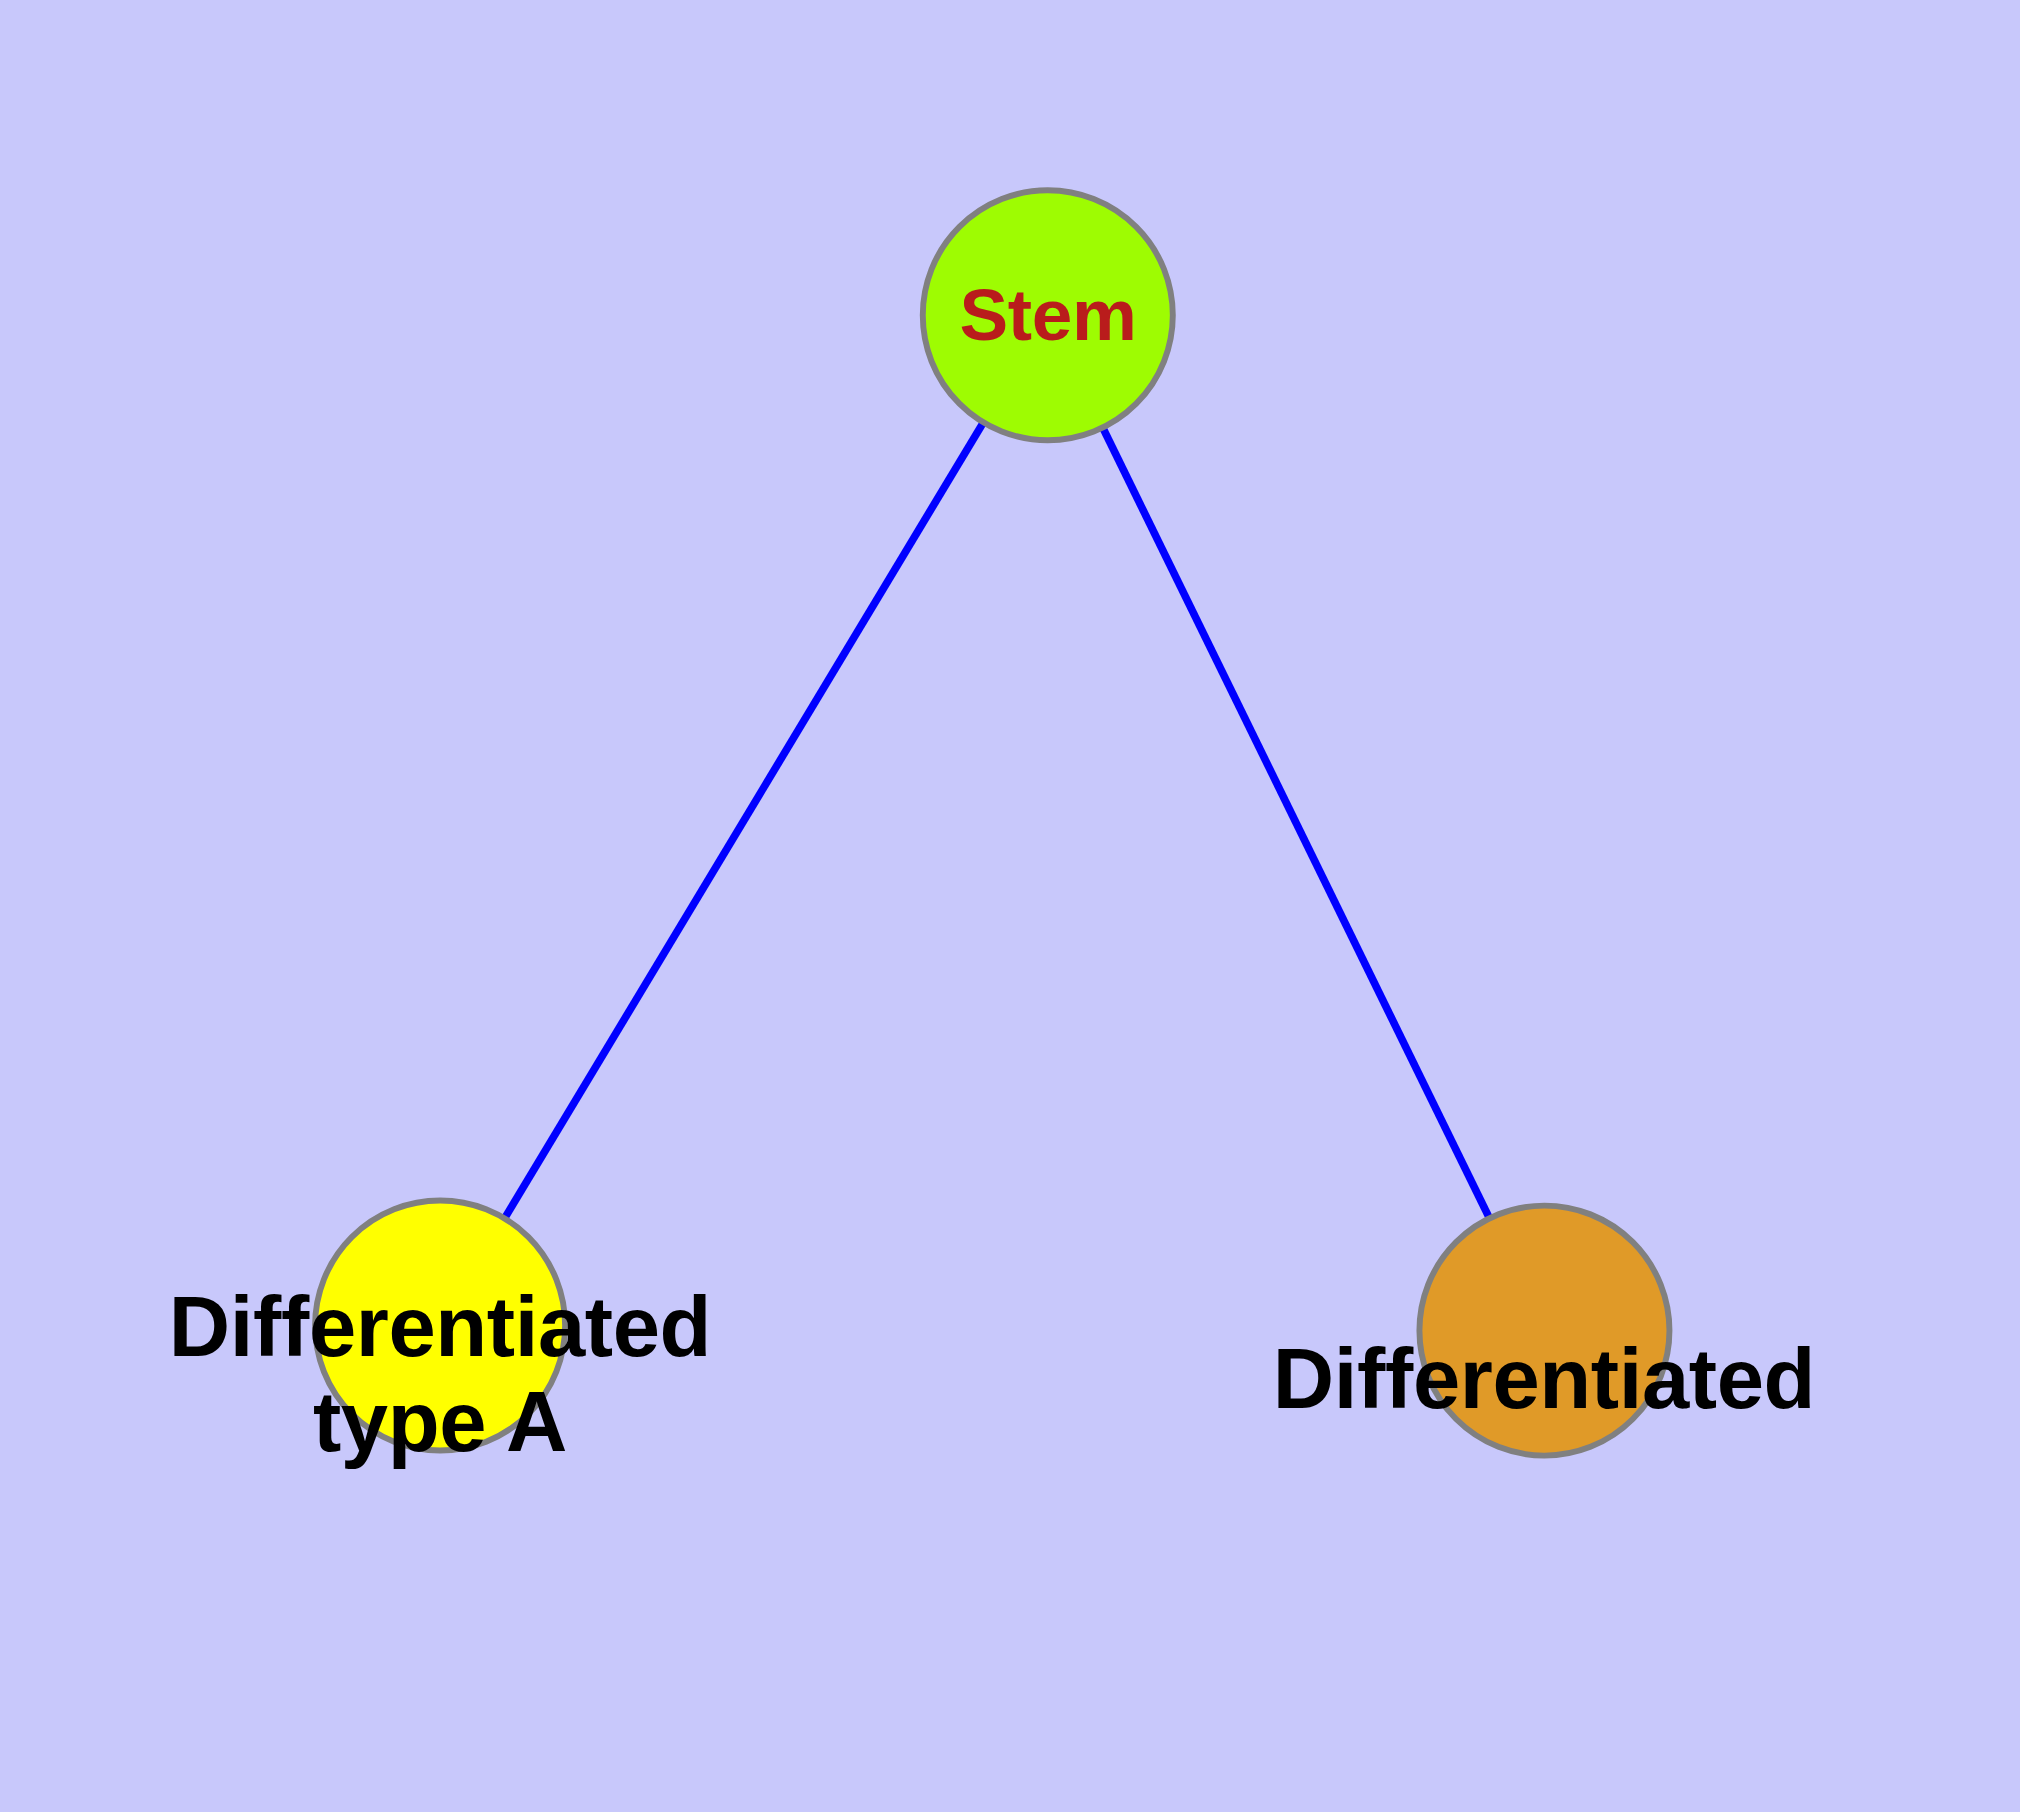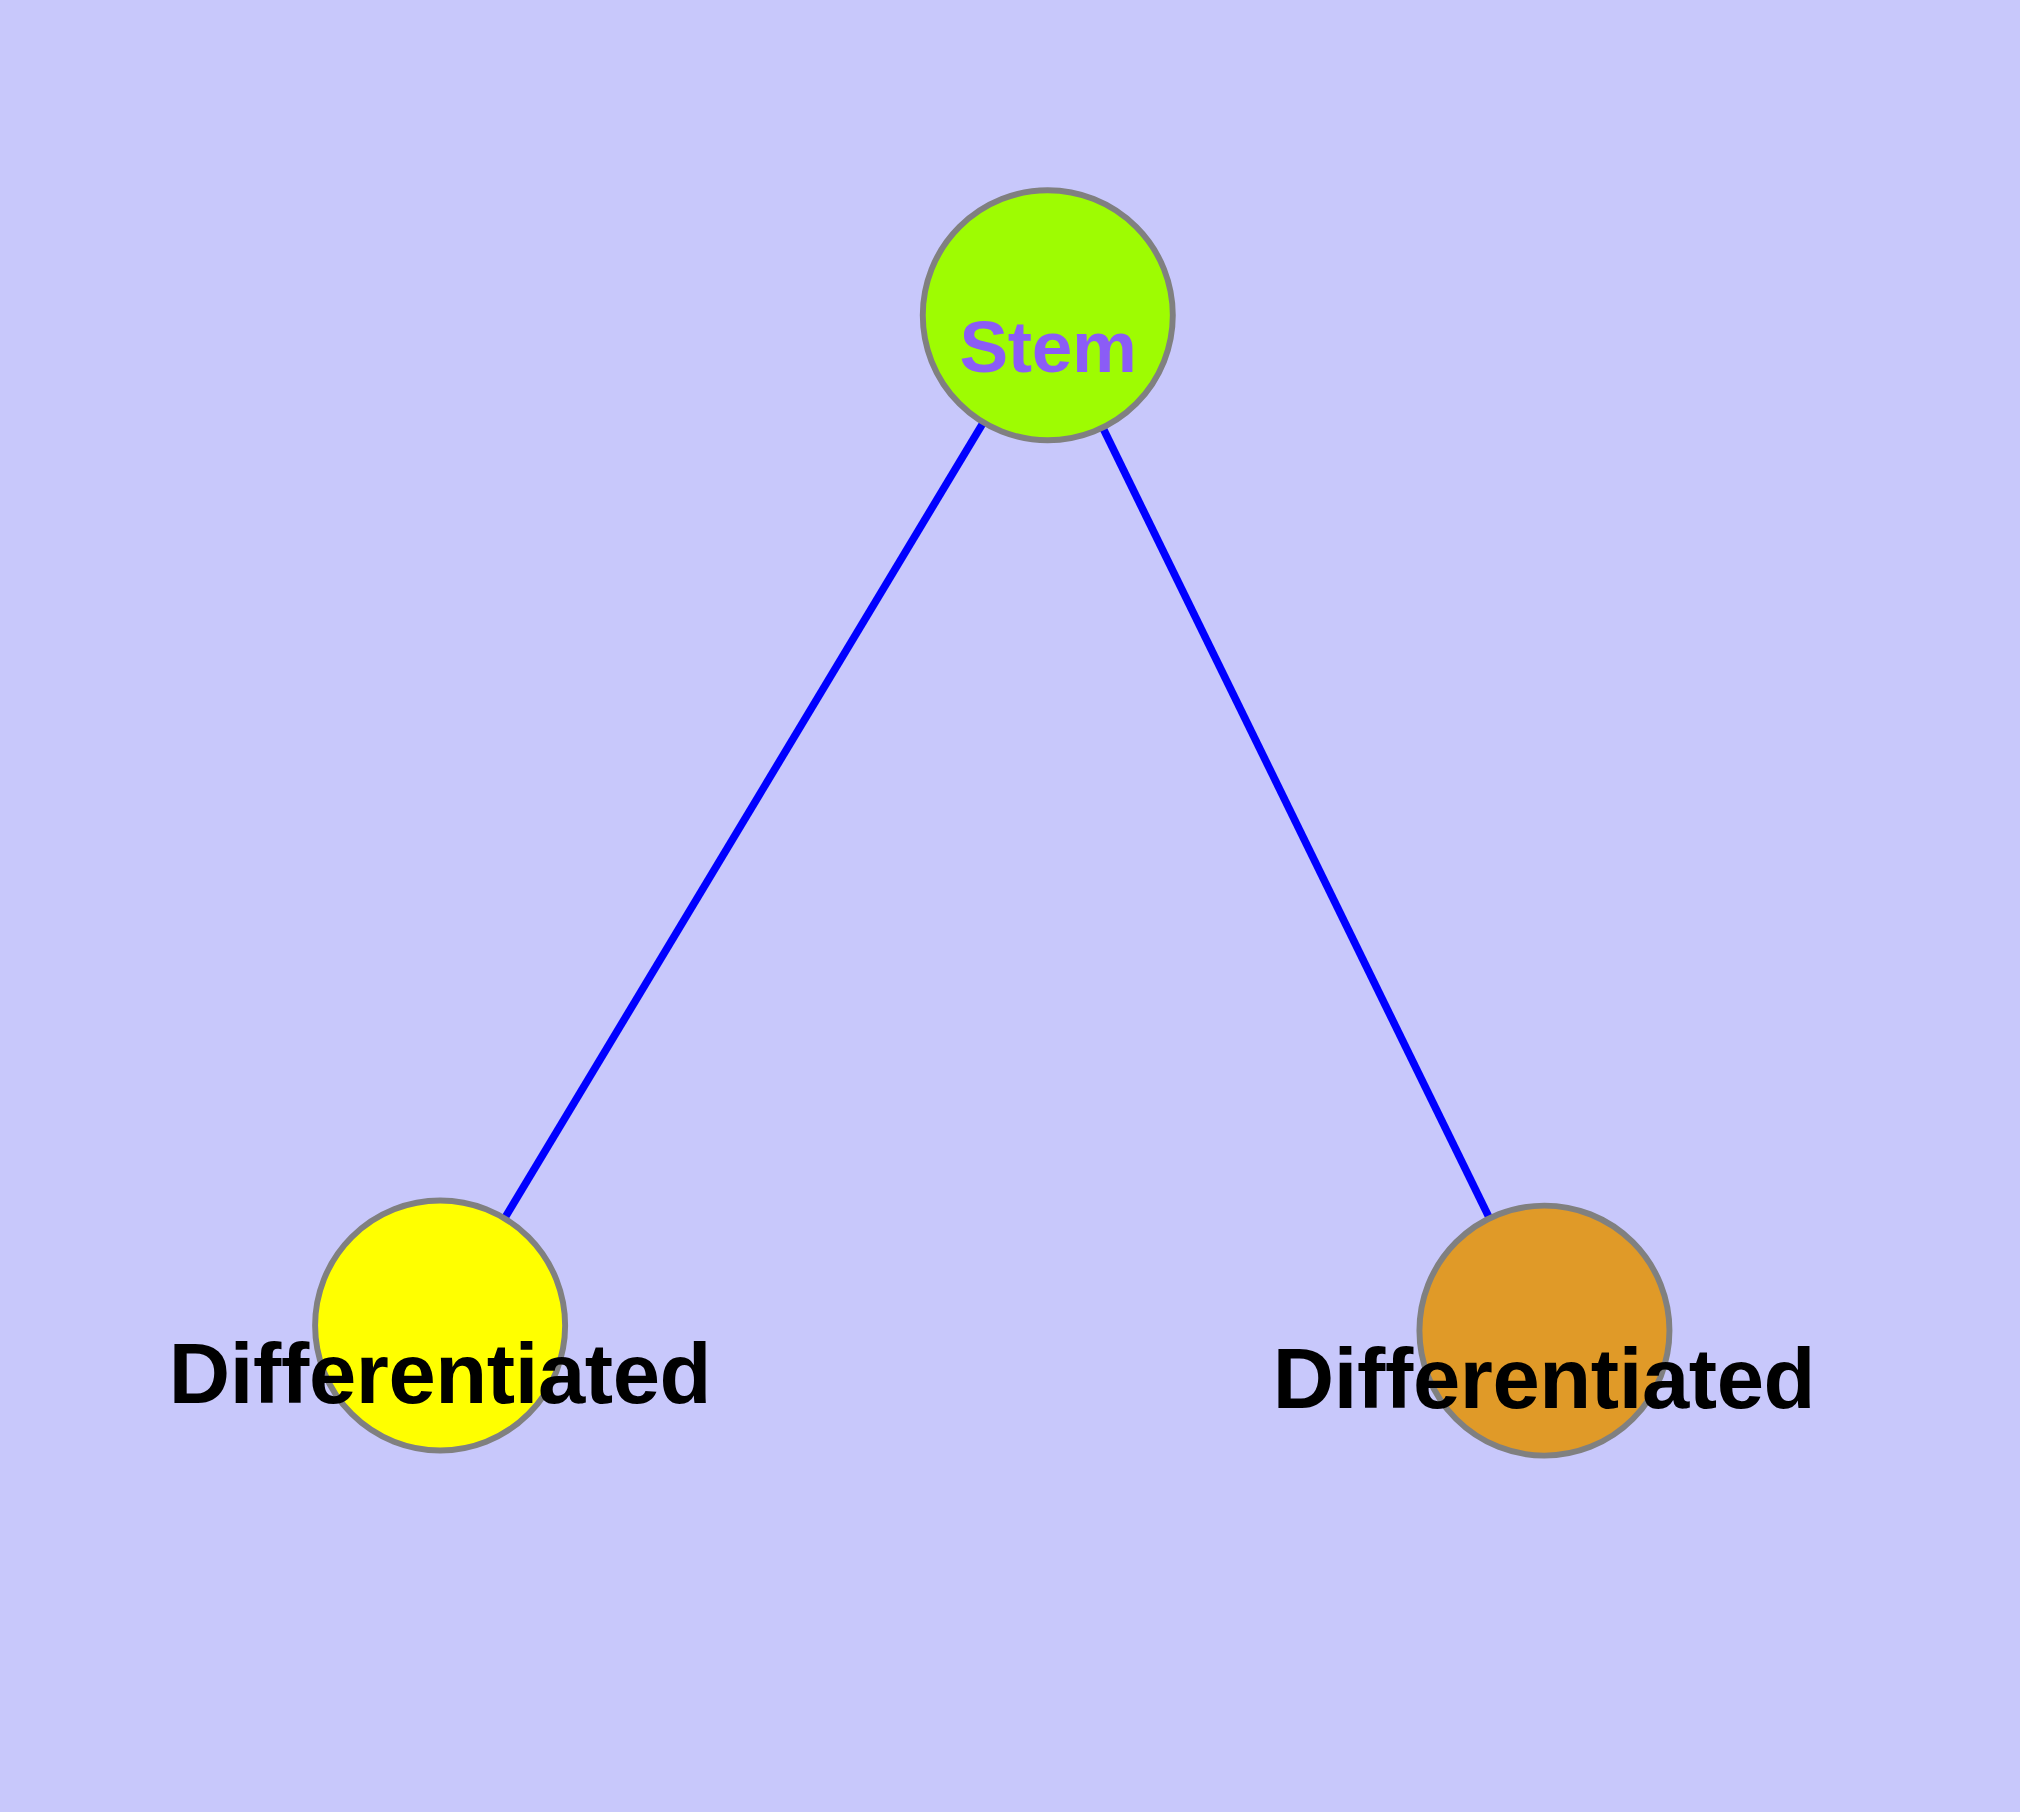--- a/index.html
+++ b/index.html
@@ -60,24 +60,25 @@
         <line x1="1236" y1="372" x2="519" y2="1564" stroke="#0000ff" stroke-width="9"></line>
         <line x1="1236" y1="372" x2="1822" y2="1570" stroke="#0000ff" stroke-width="9"></line>
       </g>
     <g id="nodes-layer">
         <circle cx="1236" cy="372" r="147.5" fill="#9efc02" stroke="#808080" stroke-width="7"></circle>
         <circle cx="519" cy="1564" r="147.5" fill="#ffff00" stroke="#808080" stroke-width="7"></circle>
         <circle cx="1822" cy="1570" r="147.5" fill="#e09a28" stroke="#808080" stroke-width="7"></circle>
       </g>
   </svg>
 
-  <div class="node-label" id="label-stem" style="left: 1048px; top: 315px; color: #8b5cf6; margin-top: 32px;">
+  <div class="node-label" id="label-stem" style="left: 1048px; top: 315px; color: #b91c1c;">
       <div>Stem</div>
     </div>
   <div class="node-label" id="label-diff-a" style="left: 440px; top: 1326px; color: rgb(0, 0, 0);">
       <div>Differentiated</div>
+      <div>type A</div>
     </div>
   <div class="node-label" id="label-diff-b" style="left: 1544px; top: 1331px; color: rgb(0, 0, 0);">
       <div>Differentiated</div>
     </div>
 
 </div>
 
 
 </body></html>

